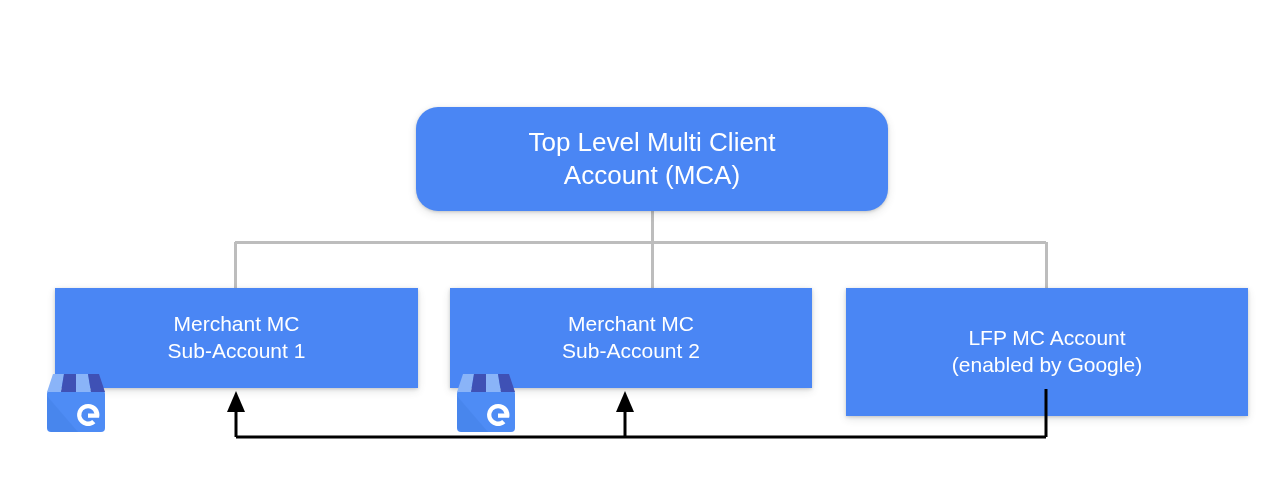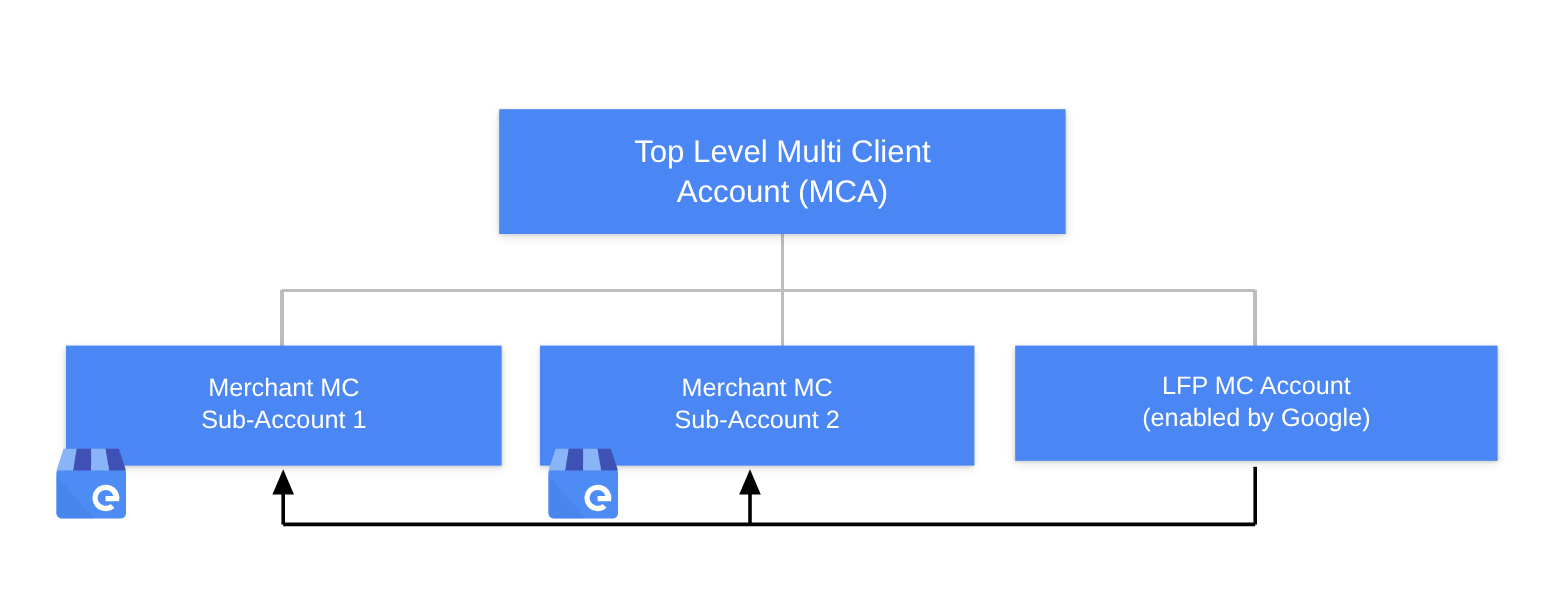--- a/index.html
+++ b/index.html
@@ -28,25 +28,26 @@
     line-height: 1.28;
     box-sizing: border-box;
   }
   .node .node-text {
     white-space: pre-line;
     display: block;
     padding: 0 10px;
   }
   #node-mca {
     left: 416px;
-    top: 91px;
+    top: 107px;
     width: 472px;
     height: 104px;
     font-size: 26px;
     box-shadow: 0 1px 3px rgba(60,64,67,0.22), 0 3px 8px rgba(60,64,67,0.14);
+    border-radius: 22px;
   }
   #node-merchant-1 {
     left: 55px;
     top: 288px;
     width: 363px;
     height: 100px;
     font-size: 21px;
     box-shadow: 0 1px 3px rgba(60,64,67,0.22), 0 3px 8px rgba(60,64,67,0.14);
   }
   #node-merchant-2 {
@@ -54,21 +55,21 @@
     top: 288px;
     width: 362px;
     height: 100px;
     font-size: 21px;
     box-shadow: 0 1px 3px rgba(60,64,67,0.22), 0 3px 8px rgba(60,64,67,0.14);
   }
   #node-lfp {
     left: 846px;
     top: 288px;
     width: 402px;
-    height: 96px;
+    height: 128px;
     font-size: 21px;
     box-shadow: 0 1px 3px rgba(60,64,67,0.22), 0 3px 8px rgba(60,64,67,0.14);
   }
   .edges {
     position: absolute;
     left: 0;
     top: 0;
     width: 1286px;
     height: 501px;
     pointer-events: none;

